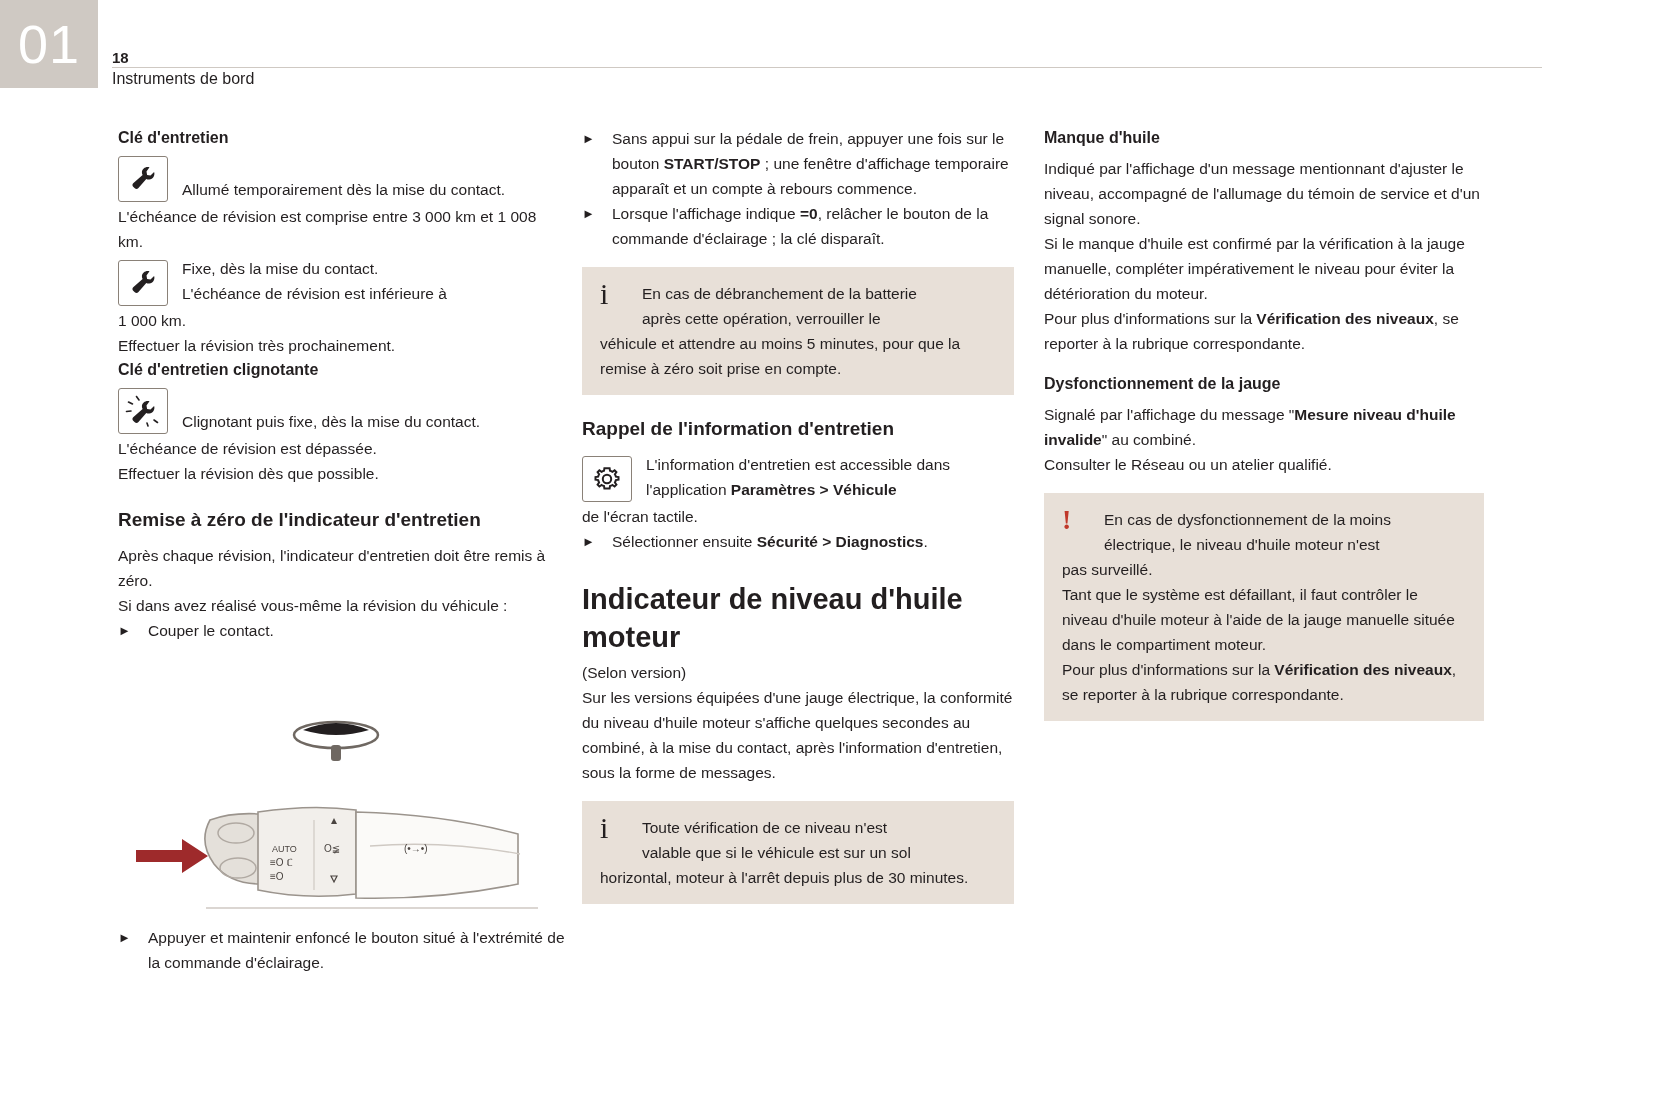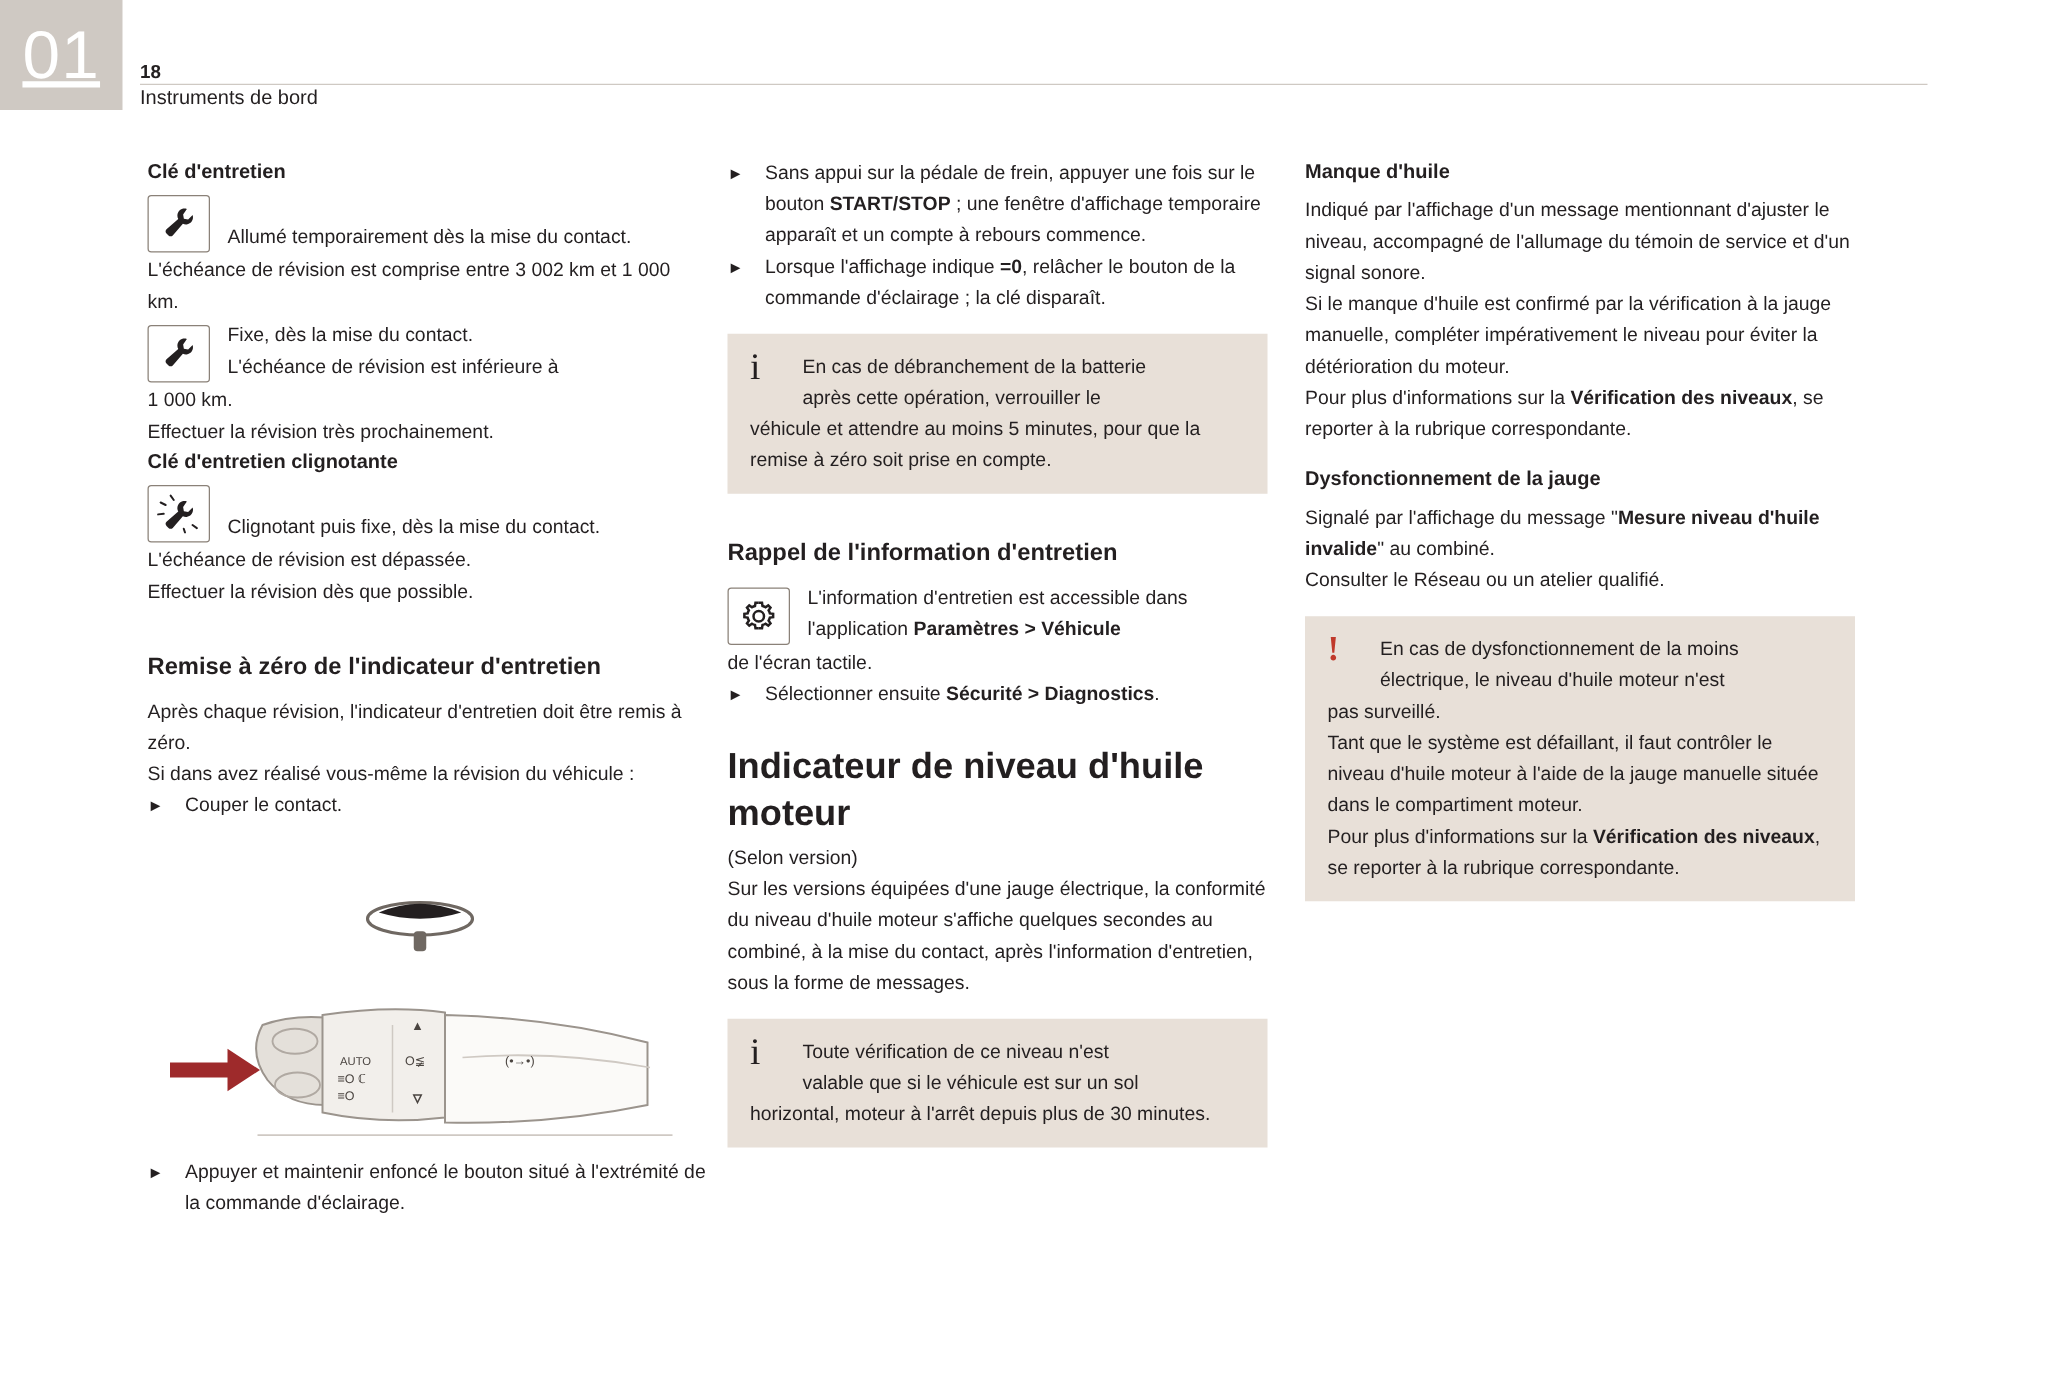--- a/index.html
+++ b/index.html
@@ -27,21 +27,20 @@
     top: 0;
     width: 98px;
     height: 88px;
     background: #cfc9c3;
     color: #ffffff;
     font-size: 54px;
     line-height: 88px;
     text-align: center;
     letter-spacing: 1px;
     font-weight: 400;
-    text-decoration: underline;
   }
   .header-block {
     position: absolute;
     left: 112px;
     top: 48px;
     width: 520px;
   }
   .header-block .pagenum {
     font-size: 15px;
     font-weight: bold;
@@ -75,21 +74,21 @@
 
   h3.sub {
     font-size: 16px;
     font-weight: bold;
     margin: 0 0 6px 0;
     line-height: 24px;
   }
   h2.head {
     font-size: 19px;
     font-weight: bold;
-    margin: 34px 0 10px 0;
+    margin: 20px 0 10px 0;
     line-height: 27px;
   }
   h1.bighead {
     font-size: 29px;
     font-weight: bold;
     margin: 26px 0 4px 0;
     line-height: 38px;
     color: #231f20;
   }
   p {
@@ -218,21 +217,21 @@
 
     <div class="icon-row">
       <div class="icon-box">
         <svg class="wrench" width="30" height="28" viewBox="0 0 30 28">
           <path d="M21.5 2.2c-3.6-1.2-7.3 1.2-7.6 4.9-.1 1.1.2 2.1.7 3L5.2 18.3c-1 1-1 2.5 0 3.4l1.6 1.6c1 1 2.5 1 3.4 0l8.1-9.3c.9.4 1.9.6 3 .5 3.6-.3 6-4 4.8-7.5l-3.6 3.6-3.4-.6-.6-3.4 3.0-4.4z" fill="#231f20"></path>
         </svg>
       </div>
       <div class="icon-text">Allumé temporairement dès la mise du contact.</div>
     </div>
 
-    <p>L'échéance de révision est comprise entre 3 002 km et 1 000 km.</p>
+    <p>L'échéance de révision est comprise entre 3 000 km et 1 008 km.</p>
 
     <div class="icon-row">
       <div class="icon-box">
         <svg class="wrench" width="30" height="28" viewBox="0 0 30 28">
           <path d="M21.5 2.2c-3.6-1.2-7.3 1.2-7.6 4.9-.1 1.1.2 2.1.7 3L5.2 18.3c-1 1-1 2.5 0 3.4l1.6 1.6c1 1 2.5 1 3.4 0l8.1-9.3c.9.4 1.9.6 3 .5 3.6-.3 6-4 4.8-7.5l-3.6 3.6-3.4-.6-.6-3.4 3.0-4.4z" fill="#231f20"></path>
         </svg>
       </div>
       <div class="icon-text">
         <span>Fixe, dès la mise du contact.</span><br>
         <span>L'échéance de révision est inférieure à</span>

